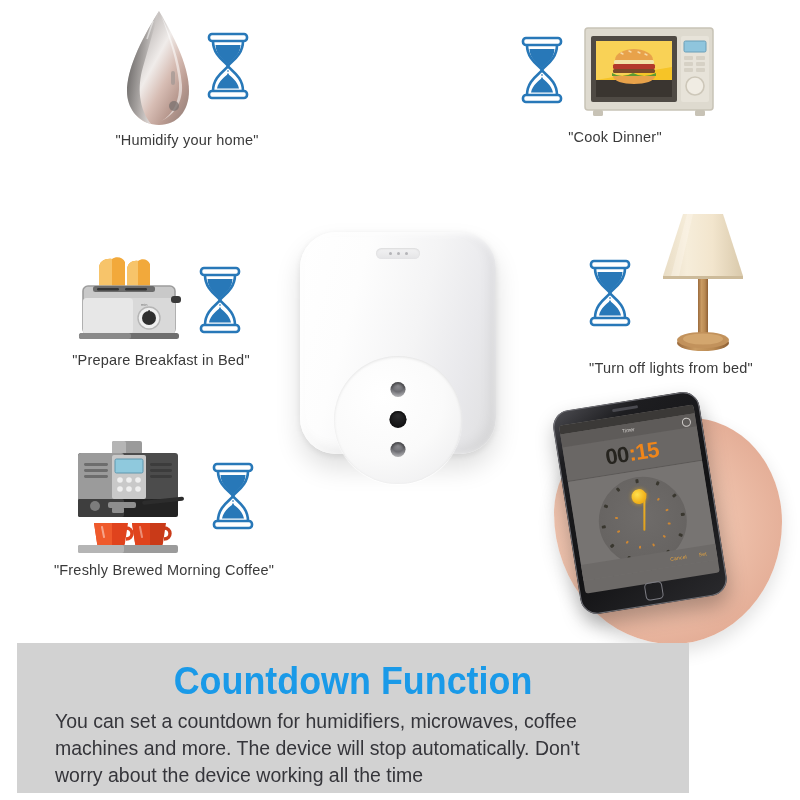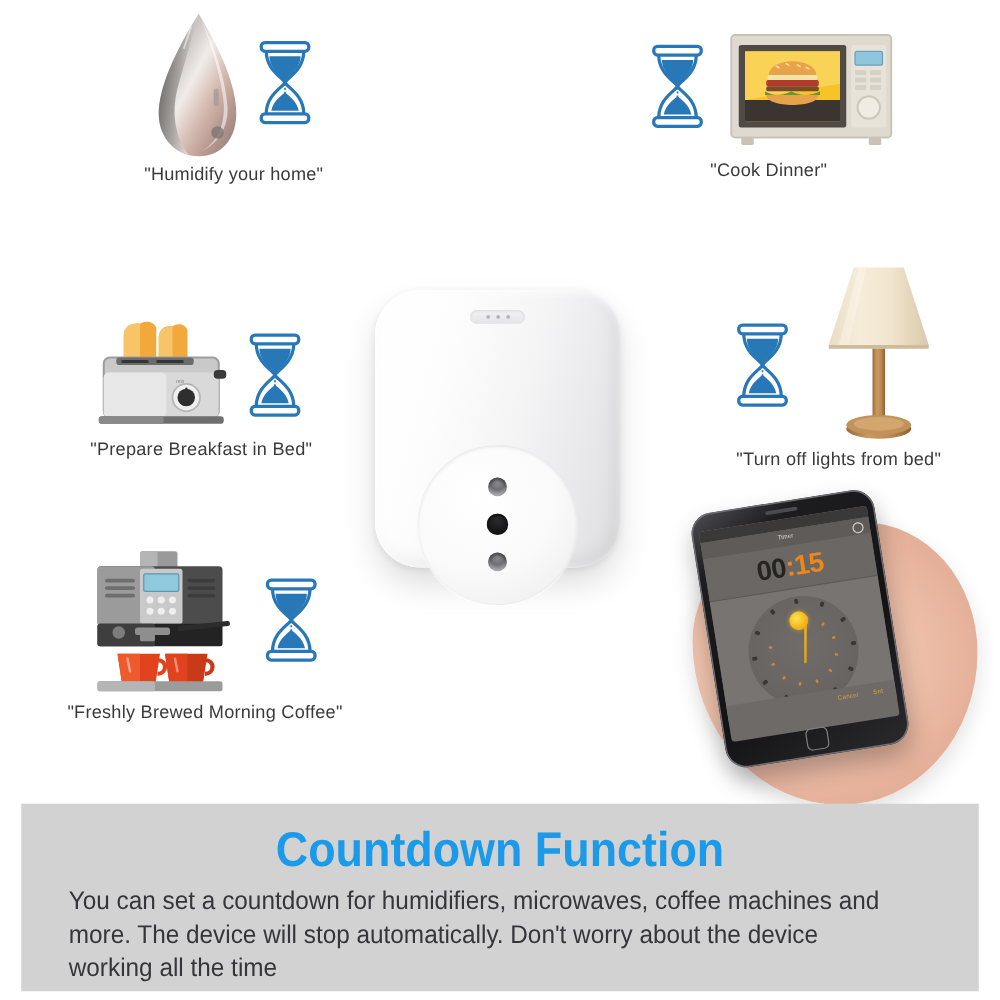--- a/index.html
+++ b/index.html
@@ -162,21 +162,21 @@
     position:absolute;left:50%;bottom:5px;transform:translateX(-50%);
     width:16px;height:16px;border-radius:4.5px;border:1.2px solid #7d7d84;
   }
   .ph-speaker{
     position:absolute;left:50%;top:6px;transform:translateX(-50%);
     width:26px;height:2.6px;border-radius:2px;background:#4a4a50;
   }
 
   
   .banner{
-    position:absolute;left:17px;top:643px;width:766px;height:150px;
+    position:absolute;left:17px;top:643px;width:672px;height:150px;
     background:#d2d2d2;
   }
   .banner h1{
     margin:0;padding:16px 0 2px;
     text-align:center;
     font-family:"Liberation Sans", sans-serif;
     font-size:39px;font-weight:700;
     color:#1a9ae8;
     letter-spacing:0px;
     transform:scaleX(.92);

